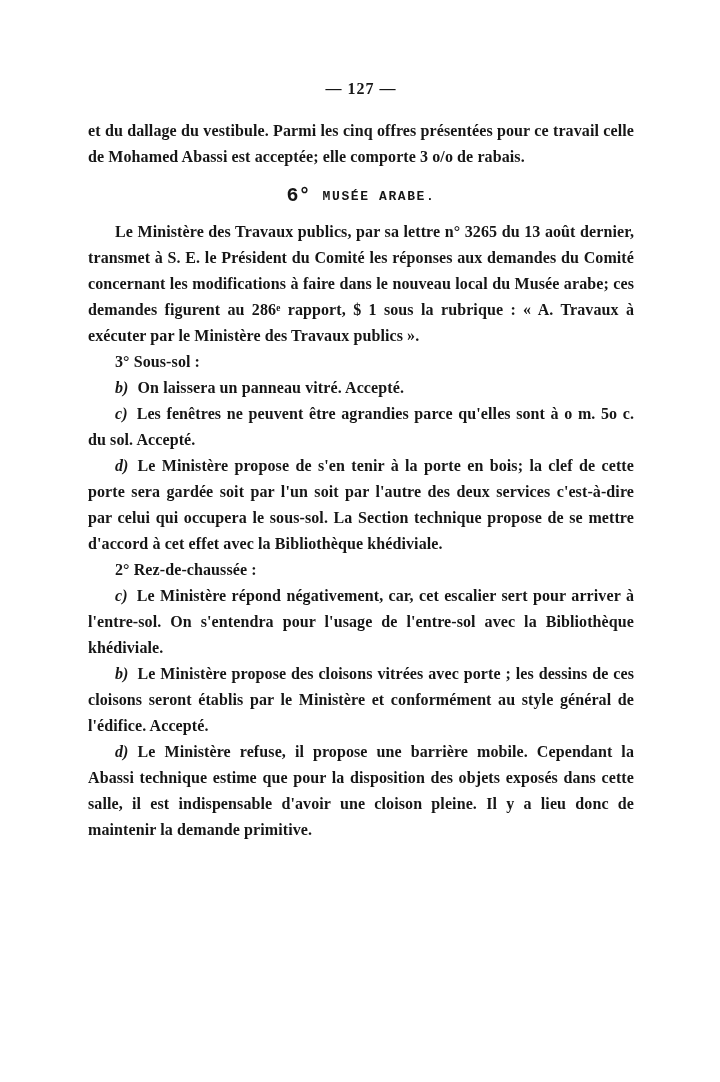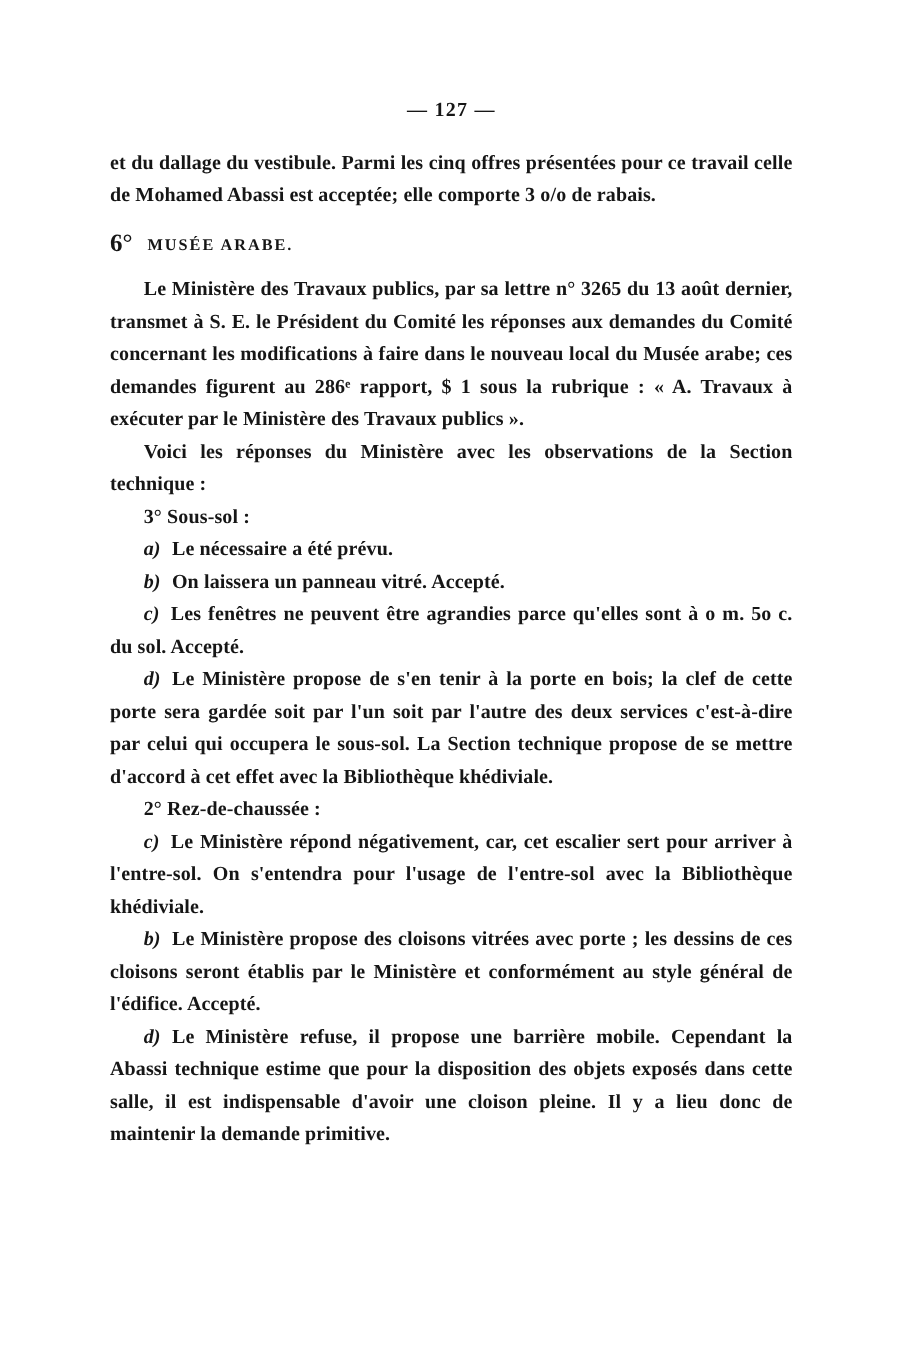--- a/index.html
+++ b/index.html
@@ -24,22 +24,24 @@
   }
   p.para {
     margin: 0;
     font-size: 16px;
     line-height: 26px;
     text-align: justify;
     letter-spacing: 0.1px;
   }
   p.indent { text-indent: 27px; }
   .heading {
+    text-align: center;
     margin: 14px 0 12px 0;
     white-space: nowrap;
+    font-family: Liberation Mono, monospace;
   }
   .heading-num {
     font-size: 20px;
     margin-right: 12px;
     vertical-align: -1px;
   }
   .heading-title {
     font-size: 13px;
     letter-spacing: 1.6px;
   }
@@ -54,25 +56,23 @@
   <div class="page-number">— 127 —</div>
 
   <p class="para"><span>et du dallage du vestibule. Parmi les cinq offres présentées pour ce travail celle de Mohamed Abassi est acceptée; elle comporte 3 o/o de rabais.</span></p>
 
   <div class="heading">
     <span class="heading-num">6°</span><span class="heading-title">MUSÉE ARABE.</span>
   </div>
 
   <p class="para indent"><span class="item-label"></span><span>Le Ministère des Travaux publics, par sa lettre n° 3265 du 13 août dernier, transmet à S. E. le Président du Comité les réponses aux demandes du Comité concernant les modifications à faire dans le nouveau local du Musée arabe; ces demandes figurent au 286ᵉ rapport, $ 1 sous la rubrique : « A. Travaux à exécuter par le Ministère des Travaux publics ».</span></p>
 
-  <p class="para indent"><span class="item-label"></span><span>Voici les réponses du Ministère avec les observations de la Section technique :</span></p>
 
   <p class="para indent"><span class="item-label"></span><span>3° Sous-sol :</span></p>
 
-  <p class="para indent"><span class="item-label">a)</span><span>Le nécessaire a été prévu.</span></p>
 
   <p class="para indent"><span class="item-label">b)</span><span>On laissera un panneau vitré. Accepté.</span></p>
 
   <p class="para indent"><span class="item-label">c)</span><span>Les fenêtres ne peuvent être agrandies parce qu'elles sont à o m. 5o c. du sol. Accepté.</span></p>
 
   <p class="para indent"><span class="item-label">d)</span><span>Le Ministère propose de s'en tenir à la porte en bois; la clef de cette porte sera gardée soit par l'un soit par l'autre des deux services c'est-à-dire par celui qui occupera le sous-sol. La Section technique propose de se mettre d'accord à cet effet avec la Bibliothèque khédiviale.</span></p>
 
   <p class="para indent"><span class="item-label"></span><span>2° Rez-de-chaussée :</span></p>
 
 

